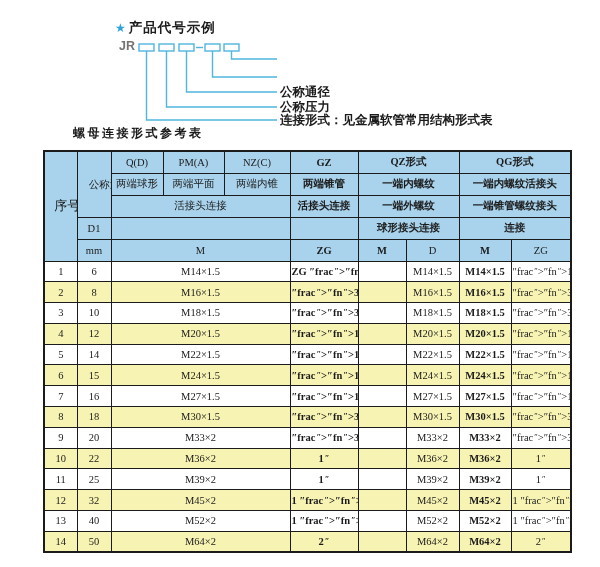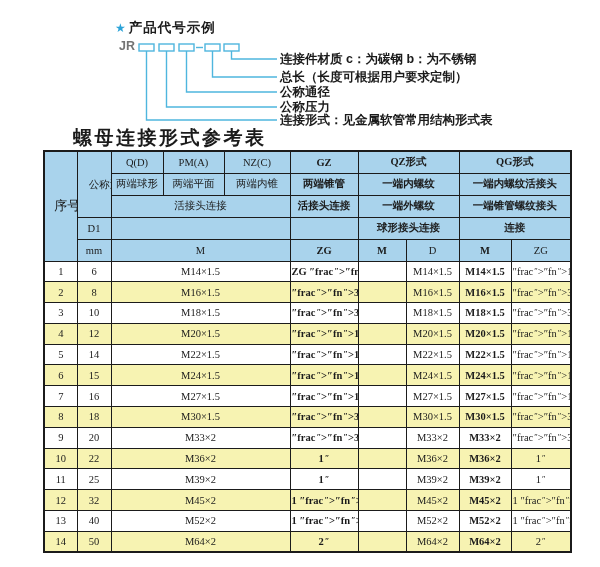--- a/index.html
+++ b/index.html
@@ -17,21 +17,21 @@
   .code-prefix{
     position:absolute;left:119px;top:39px;font-size:12.5px;font-weight:bold;
     font-family:"Liberation Sans","DejaVu Sans",sans-serif;color:#737373;
   }
   .dlabel{
     position:absolute;left:280px;font-size:12.5px;font-weight:bold;white-space:nowrap;
     font-family:"Liberation Sans","DejaVu Sans",sans-serif;line-height:13px;
   }
   
   .tbl-title{
-    position:absolute;left:37px;top:125px;font-size:19px;font-weight:bold;
+    position:absolute;left:37px;top:125px;font-size:12px;font-weight:bold;
     letter-spacing:2.5px;font-family:"Liberation Serif","DejaVu Serif",serif;white-space:nowrap;padding-left:36px;
   }
   
   table.tbl{
     position:absolute;left:43px;top:150px;width:527px;
     border-collapse:collapse;table-layout:fixed;
     border:2px solid #1b1b1b;
     font-size:10.5px;
   }
   table.tbl td{
@@ -69,22 +69,20 @@
       <polyline points="146.5,51 146.5,120 277,120"></polyline>
     </g>
   </svg>
 
   <div class="diag-title">
     <span class="star">★</span><span>产品代号示例</span>
   </div>
 
   <div class="code-prefix">JR</div>
 
-  <div class="dlabel" style="top:53px;">连接件材质  c：为碳钢  b：为不锈钢</div>
-  <div class="dlabel" style="top:71px;">总长（长度可根据用户要求定制）</div>
   <div class="dlabel" style="top:86px;">公称通径</div>
   <div class="dlabel" style="top:101px;">公称压力</div>
   <div class="dlabel" style="top:114px;">连接形式：见金属软管常用结构形式表</div>
 
   <div class="tbl-title">螺母连接形式参考表</div>
 
   <table class="tbl">
     <colgroup>
       <col style="width:33px">
         <col style="width:34px">

